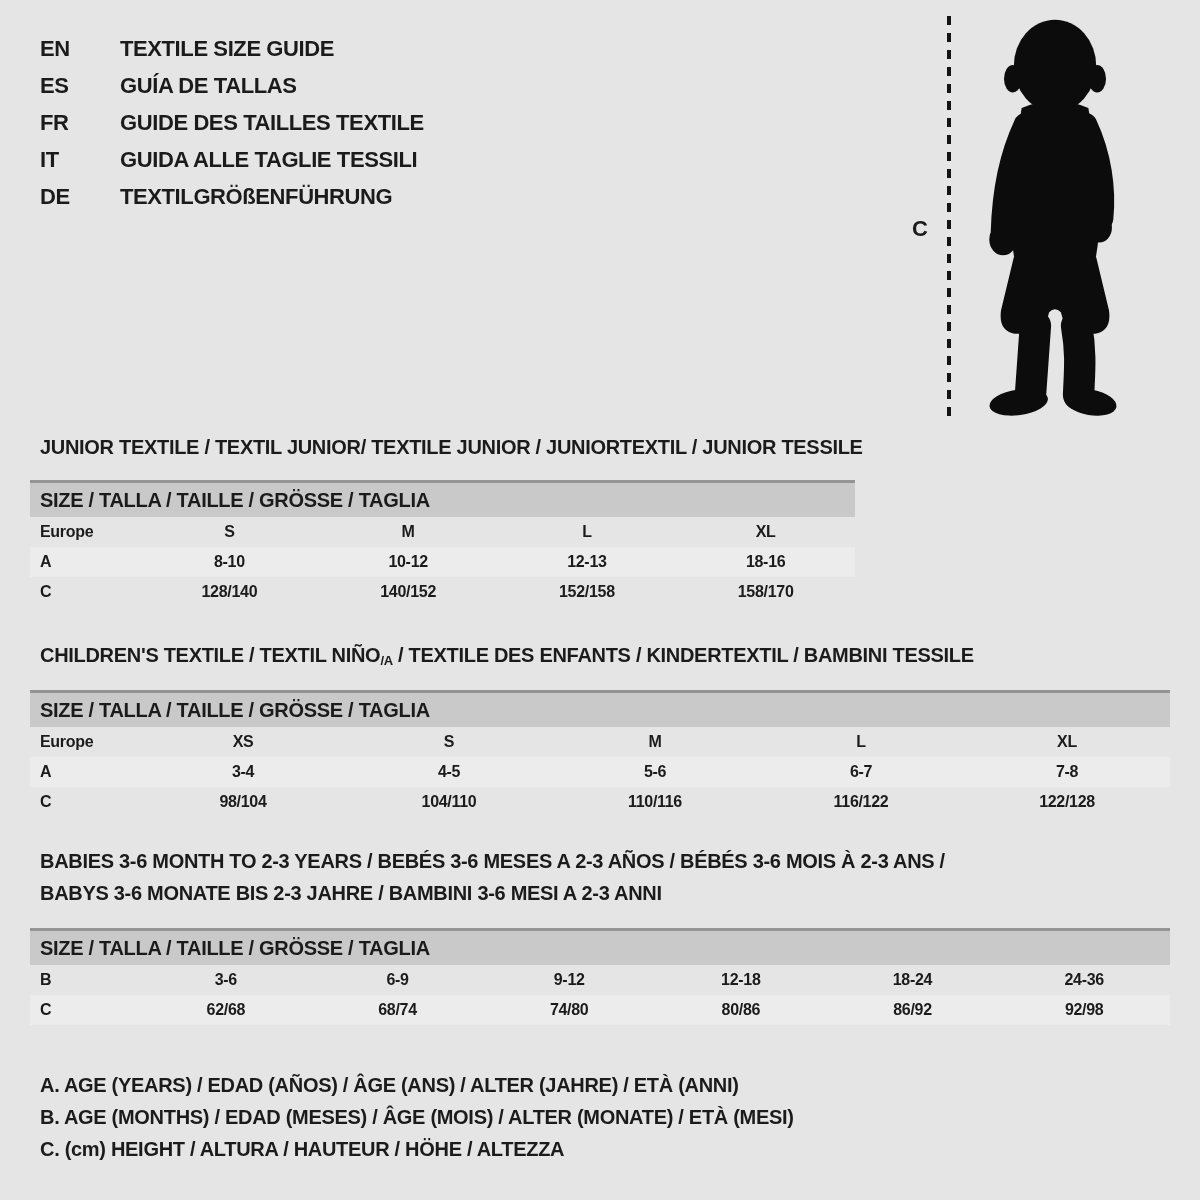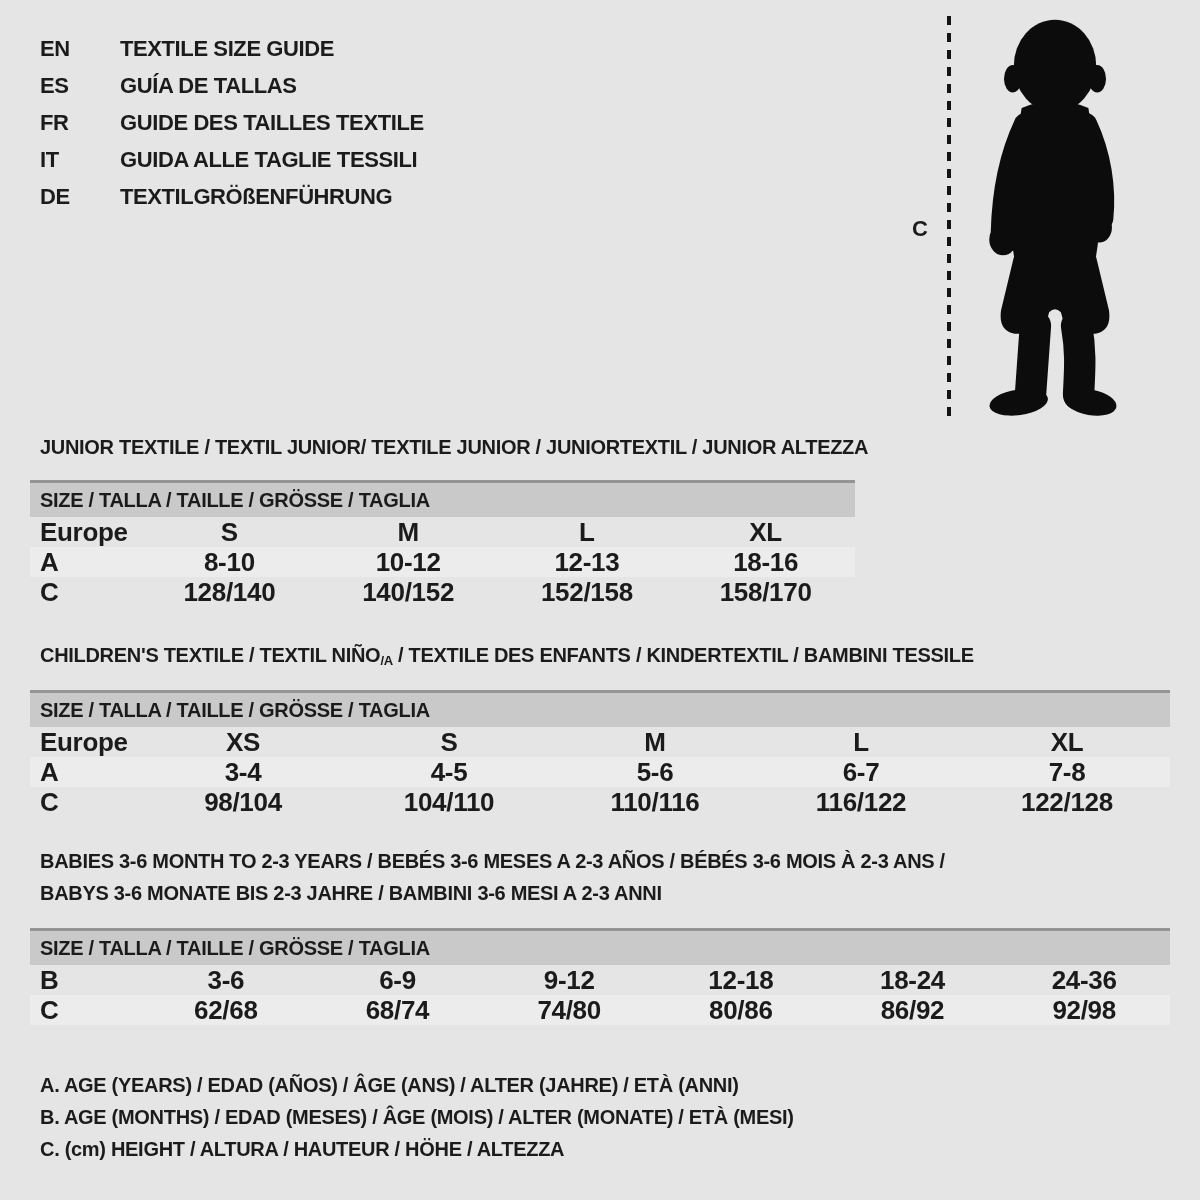--- a/index.html
+++ b/index.html
@@ -71,21 +71,21 @@
     padding-left: 10px;
     font-weight: 700;
     font-size: 20px;
     letter-spacing: -0.3px;
   }
   .t-row {
     display: grid;
     height: 30px;
     align-items: center;
     font-weight: 700;
-    font-size: 26px;
+    font-size: 16px;
     letter-spacing: -0.3px;
   }
   .t-row.shaded { background: #ececec; }
   .t-row .cell { text-align: center; }
   .t-row .cell.label { text-align: left; padding-left: 10px; }
   .cols-4 { grid-template-columns: 110px repeat(4, 1fr); }
   .cols-5 { grid-template-columns: 110px repeat(5, 1fr); }
   .cols-6 { grid-template-columns: 110px repeat(6, 1fr); }
   .w-junior { width: 825px; }
   .w-full { width: 1140px; }
@@ -148,21 +148,21 @@
 
         <path d="M77,322 L72,392" fill="none" stroke="#0c0c0c" stroke-width="32" stroke-linecap="round"></path>
         <path d="M119,322 C124,350 122,370 121,392" fill="none" stroke="#0c0c0c" stroke-width="32" stroke-linecap="round"></path>
 
         <ellipse cx="60" cy="400" rx="30" ry="13" transform="rotate(-8 60 400)"></ellipse>
         <ellipse cx="133" cy="400" rx="27" ry="13" transform="rotate(10 133 400)"></ellipse>
       </g>
     </svg>
   </div>
 
-  <div class="section-title" style="top:436px;">JUNIOR TEXTILE / TEXTIL JUNIOR/ TEXTILE JUNIOR / JUNIORTEXTIL / JUNIOR ALTEZZA</div>
+  <div class="section-title" style="top:436px;">JUNIOR TEXTILE / TEXTIL JUNIOR/ TEXTILE JUNIOR / JUNIORTEXTIL / JUNIOR TESSILE</div>
   <div class="size-table w-junior" style="top:480px;">
     <div class="table-bar">SIZE / TALLA / TAILLE / GRÖSSE / TAGLIA</div>
     <div class="t-row cols-4">
       <span class="cell label">Europe</span>
       <span class="cell">S</span>
       <span class="cell">M</span>
       <span class="cell">L</span>
       <span class="cell">XL</span>
     </div>
     <div class="t-row cols-4 shaded">

